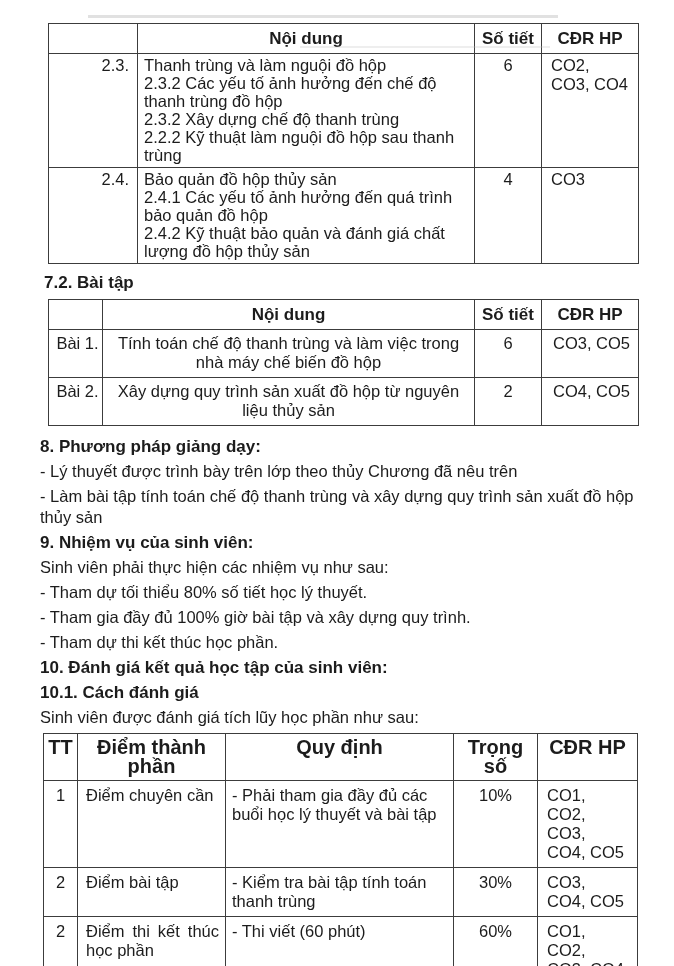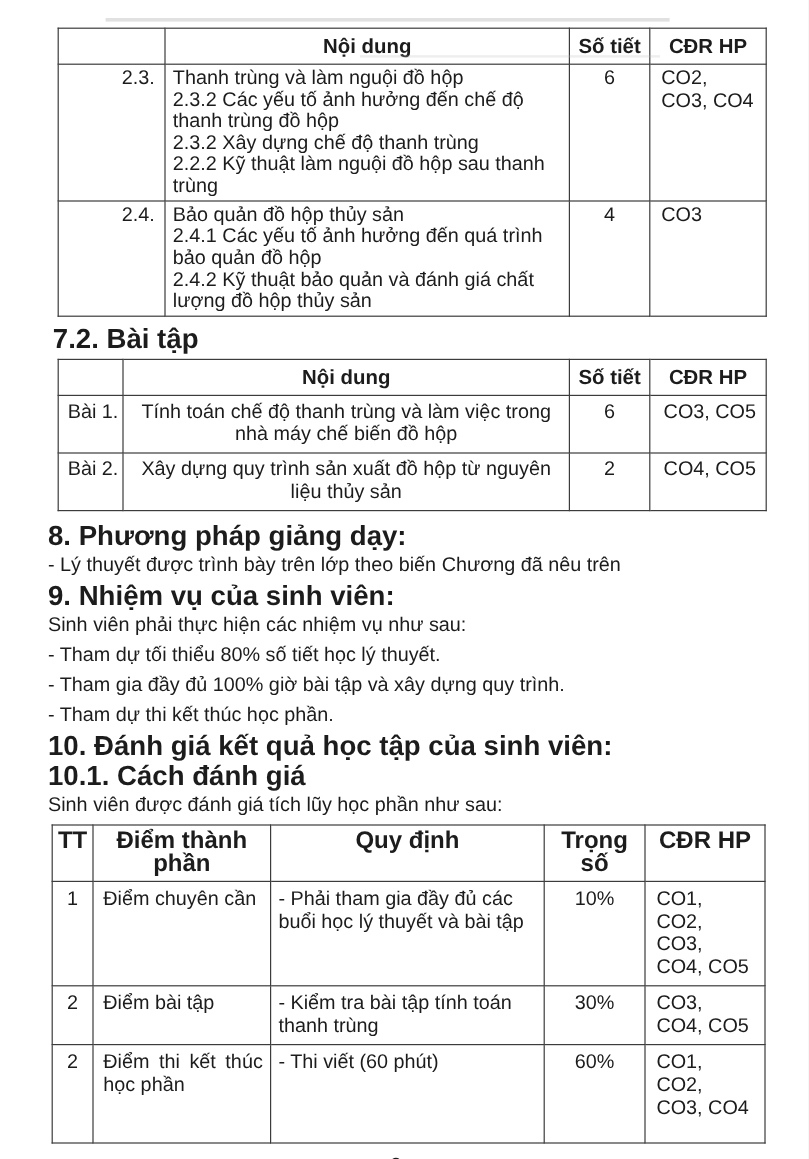--- a/index.html
+++ b/index.html
@@ -32,21 +32,21 @@
   .ctable td.outcomes { padding-left: 9px; line-height: 19px; }
   .t1 .col-num { width: 89px; } .t1 .col-content { width: 337px; }
   .t1 .col-periods { width: 67px; } .t1 .col-cdr { width: 97px; }
   .t2 .col-num { width: 54px; } .t2 .col-content { width: 372px; }
   .t2 .col-periods { width: 67px; } .t2 .col-cdr { width: 97px; }
   .t2 td.num { text-align: center; padding-right: 2px; margin-top: 28px; }
   .t2 td { padding-top: 4px; padding-bottom: 5px; line-height: 19px; text-align: center; }
 
   
   .tblock { margin-left: 40px; margin-right: 26px; font-size: 16.5px; line-height: 21px; }
-  .h-section { font-weight: bold; font-size: 23px; }
+  .h-section { font-weight: bold; font-size: 17px; }
   .m-72 { margin-top: 8px; margin-bottom: 6px; margin-left: 44px; }
   .para { margin-bottom: 4px; }
   .mt-sec { margin-top: 8px; }
 
   
   .t3 { width: 594px; margin-left: 43px; margin-top: 5px; }
   .t3 th { text-align: center; font-weight: bold; font-size: 20px; padding: 4px 2px; line-height: 19px; }
   .t3 td { padding: 5px 6px; line-height: 19px; }
   .t3 .col-tt { width: 34px; } .t3 .col-comp { width: 148px; }
   .t3 .col-rule { width: 228px; } .t3 .col-weight { width: 84px; }
@@ -129,21 +129,22 @@
     <tr>
       <td class="num">Bài 2.</td>
       <td>Xây dựng quy trình sản xuất đồ hộp từ nguyên liệu thủy sản</td>
       <td class="periods">2</td>
       <td class="outcomes">CO4, CO5</td>
     </tr>
   </tbody>
     </table>
 
   <div class="tblock h-section mt-sec para" style="margin-top:10px;">8. Phương pháp giảng dạy:</div>
-  <div class="tblock para">- Lý thuyết được trình bày trên lớp theo biến Chương đã nêu trên</div>
+  <div class="tblock para">- Lý thuyết được trình bày trên lớp theo thủy Chương đã nêu trên</div>
+  <div class="tblock para">- Làm bài tập tính toán chế độ thanh trùng và xây dựng quy trình sản xuất đồ hộp thủy sản</div>
 
   <div class="tblock h-section para">9. Nhiệm vụ của sinh viên:</div>
   <div class="tblock para">Sinh viên phải thực hiện các nhiệm vụ như sau:</div>
   <div class="tblock para">- Tham dự tối thiểu 80% số tiết học lý thuyết.</div>
   <div class="tblock para">- Tham gia đầy đủ 100% giờ bài tập và xây dựng quy trình.</div>
   <div class="tblock para">- Tham dự thi kết thúc học phần.</div>
 
   <div class="tblock h-section para">10. Đánh giá kết quả học tập của sinh viên:</div>
   <div class="tblock h-section para">10.1. Cách đánh giá</div>
   <div class="tblock para">Sinh viên được đánh giá tích lũy học phần như sau:</div>

